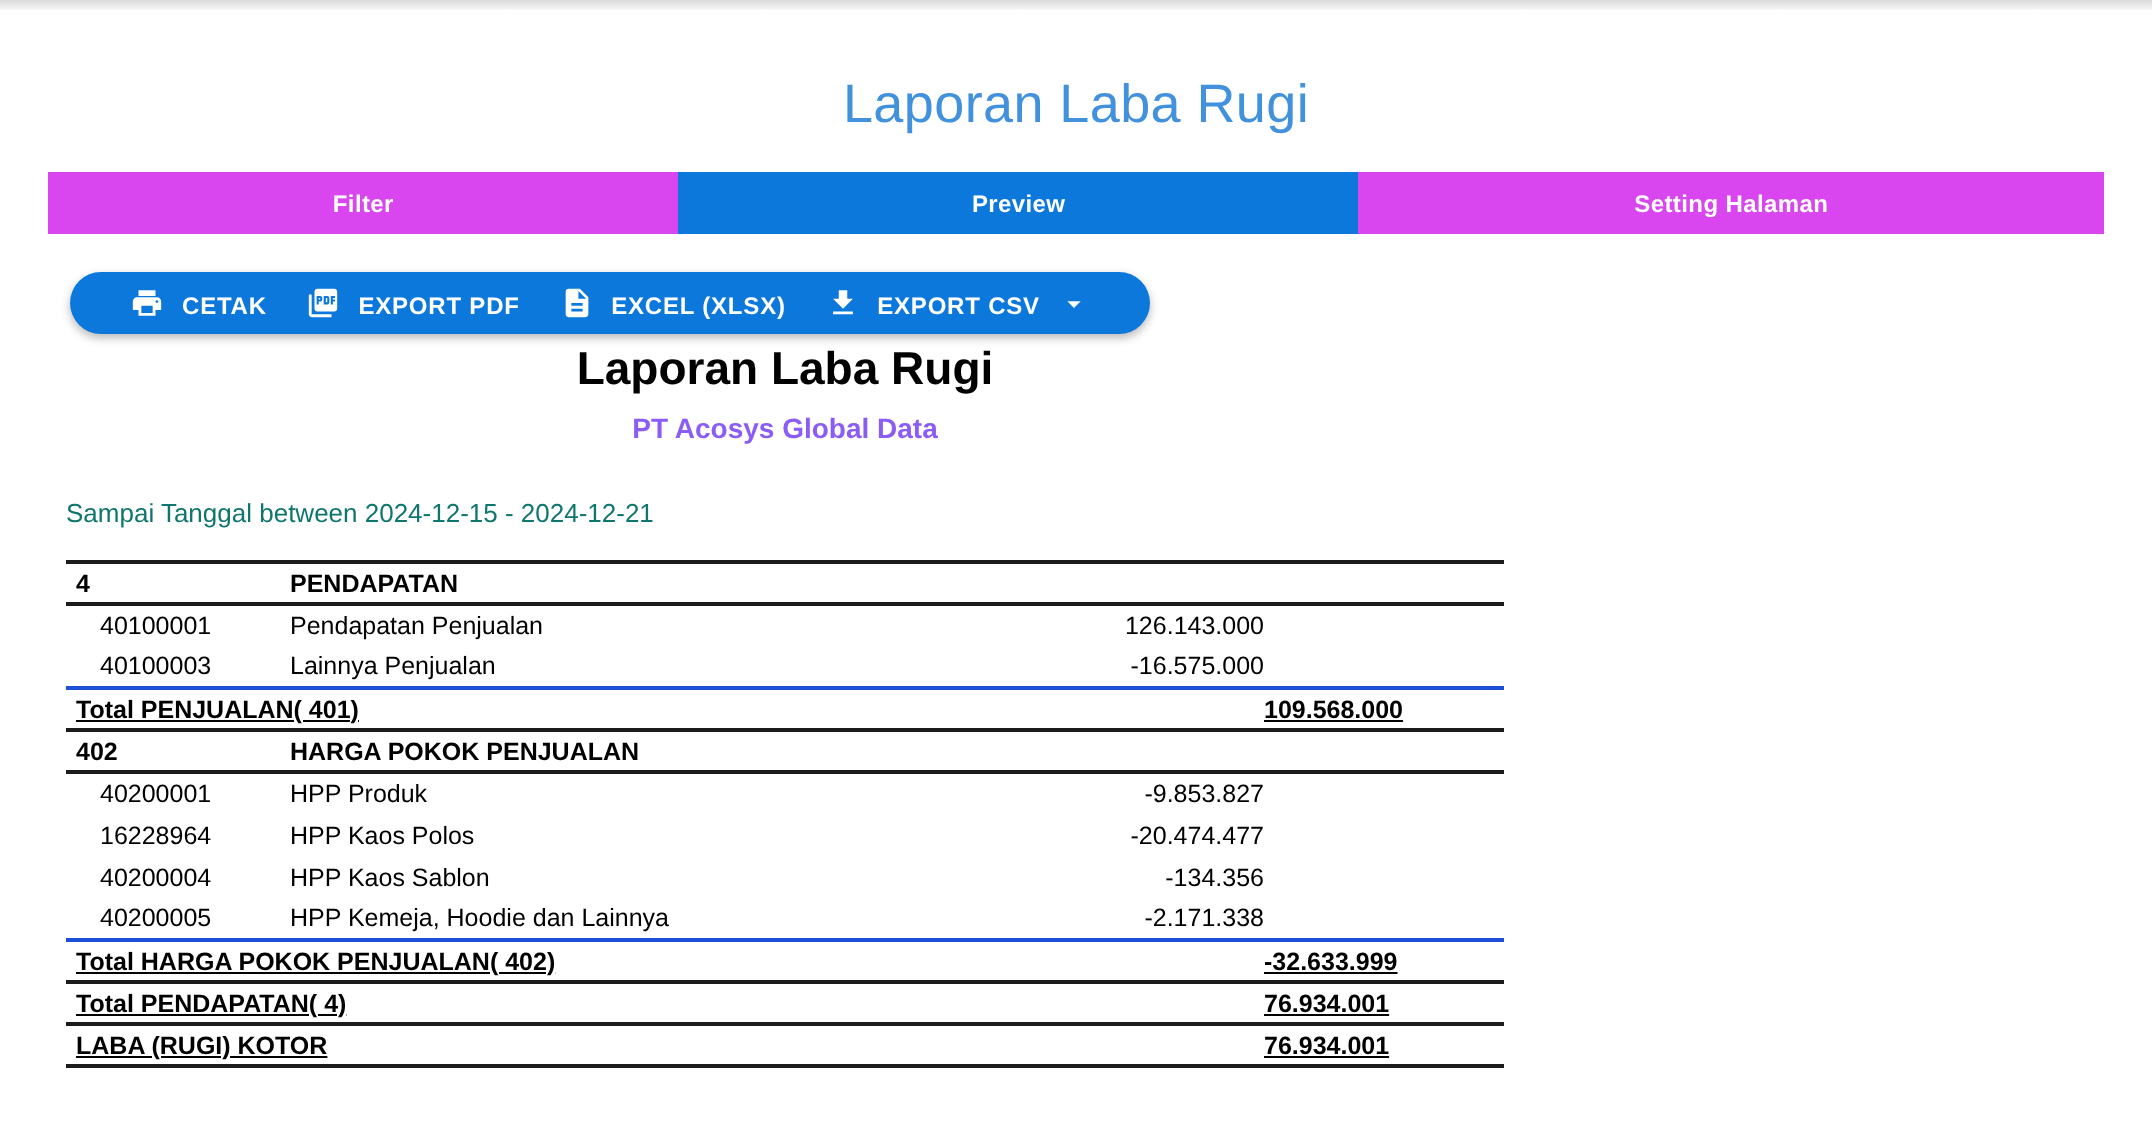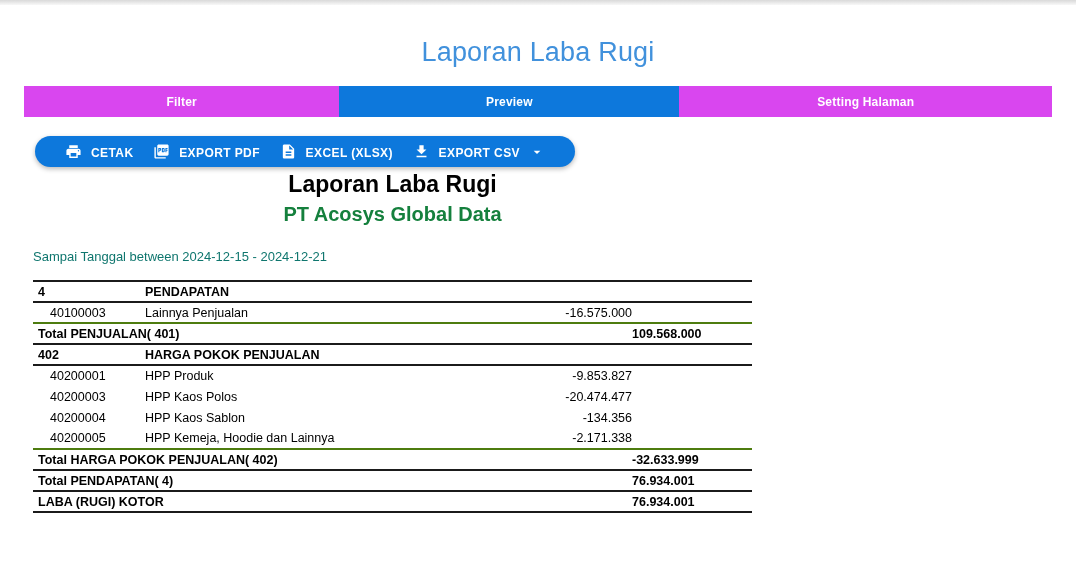--- a/index.html
+++ b/index.html
@@ -67,21 +67,21 @@
     position: absolute; top: 170px; left: 33px;
     width: 719px;
   }
   .report-title {
     margin: 0; text-align: center;
     font-size: 23px; font-weight: bold; color: #000;
     line-height: 28px;
   }
   .report-company {
     margin: 7px 0 0; text-align: center;
-    font-size: 20px; font-weight: bold; color: #15803d;
+    font-size: 14px; font-weight: bold; color: #8b5cf6;
     line-height: 18px;
   }
   .report-period {
     margin: 26px 0 0;
     font-size: 13px; color: #0f766e;
     line-height: 16px;
   }
   table.report-table {
     margin-top: 15px;
     width: 100%;
@@ -90,21 +90,21 @@
     color: #000;
   }
   .report-table td { height: 21px; padding: 0; vertical-align: middle; }
   .c-code   { padding-left: 17px !important; width: 112px; }
   .c-name   { width: 322px; }
   .c-amount { width: 165px; text-align: right; }
   .c-total  { width: 120px; text-align: left; padding-right: 2px !important; }
   tr.row-group td { font-weight: bold; }
   tr.row-group .c-code { padding-left: 5px !important; }
   tr.row-group { border-top: 2px solid #1b1b1b; border-bottom: 2px solid #1b1b1b; }
-  tr.row-total { border-top: 2px solid #4d7c0f; border-bottom: 2px solid #1b1b1b; }
+  tr.row-total { border-top: 2px solid #1d4ed8; border-bottom: 2px solid #1b1b1b; text-decoration: underline; }
   tr.row-total td { font-weight: bold; }
   tr.row-total .c-label { padding-left: 5px !important; }
 </style>
 </head>
 <body>
 
 <div class="top-strip"></div>
 
 <div class="page-title">Laporan Laba Rugi</div>
 
@@ -160,20 +160,26 @@
   <div class="report-period">Sampai Tanggal between 2024-12-15 - 2024-12-21</div>
   <table class="report-table">
     <tbody>
         <tr class="row-group">
           <td class="c-code">4</td>
           <td class="c-name">PENDAPATAN</td>
           <td class="c-amount"></td>
           <td class="c-total"></td>
         </tr>
         <tr class="row-detail">
+          <td class="c-code">40100001</td>
+          <td class="c-name">Pendapatan Penjualan</td>
+          <td class="c-amount">126.143.000</td>
+          <td class="c-total"></td>
+        </tr>
+        <tr class="row-detail">
           <td class="c-code">40100003</td>
           <td class="c-name">Lainnya Penjualan</td>
           <td class="c-amount">-16.575.000</td>
           <td class="c-total"></td>
         </tr>
         <tr class="row-total">
           <td class="c-label" colspan="3">Total PENJUALAN( 401)</td>
           <td class="c-total">109.568.000</td>
         </tr>
         <tr class="row-group">
@@ -182,21 +188,21 @@
           <td class="c-amount"></td>
           <td class="c-total"></td>
         </tr>
         <tr class="row-detail">
           <td class="c-code">40200001</td>
           <td class="c-name">HPP Produk</td>
           <td class="c-amount">-9.853.827</td>
           <td class="c-total"></td>
         </tr>
         <tr class="row-detail">
-          <td class="c-code">40200003</td>
+          <td class="c-code">16228964</td>
           <td class="c-name">HPP Kaos Polos</td>
           <td class="c-amount">-20.474.477</td>
           <td class="c-total"></td>
         </tr>
         <tr class="row-detail">
           <td class="c-code">40200004</td>
           <td class="c-name">HPP Kaos Sablon</td>
           <td class="c-amount">-134.356</td>
           <td class="c-total"></td>
         </tr>

